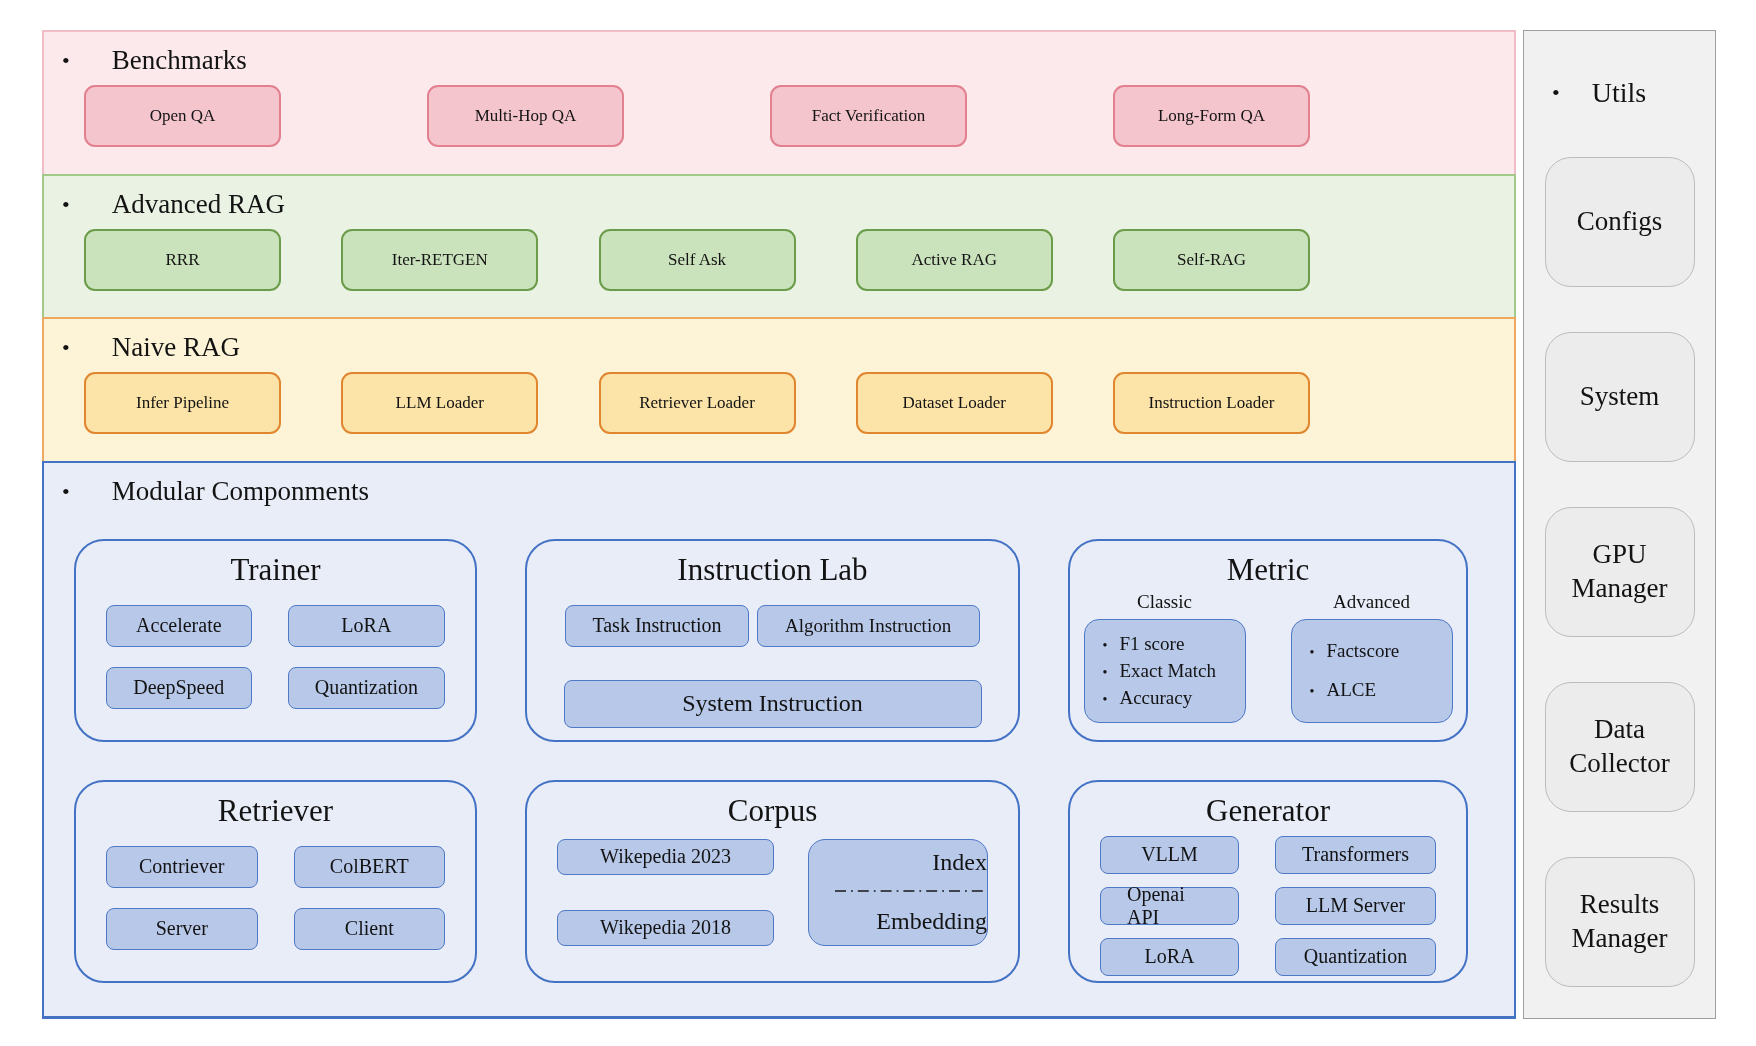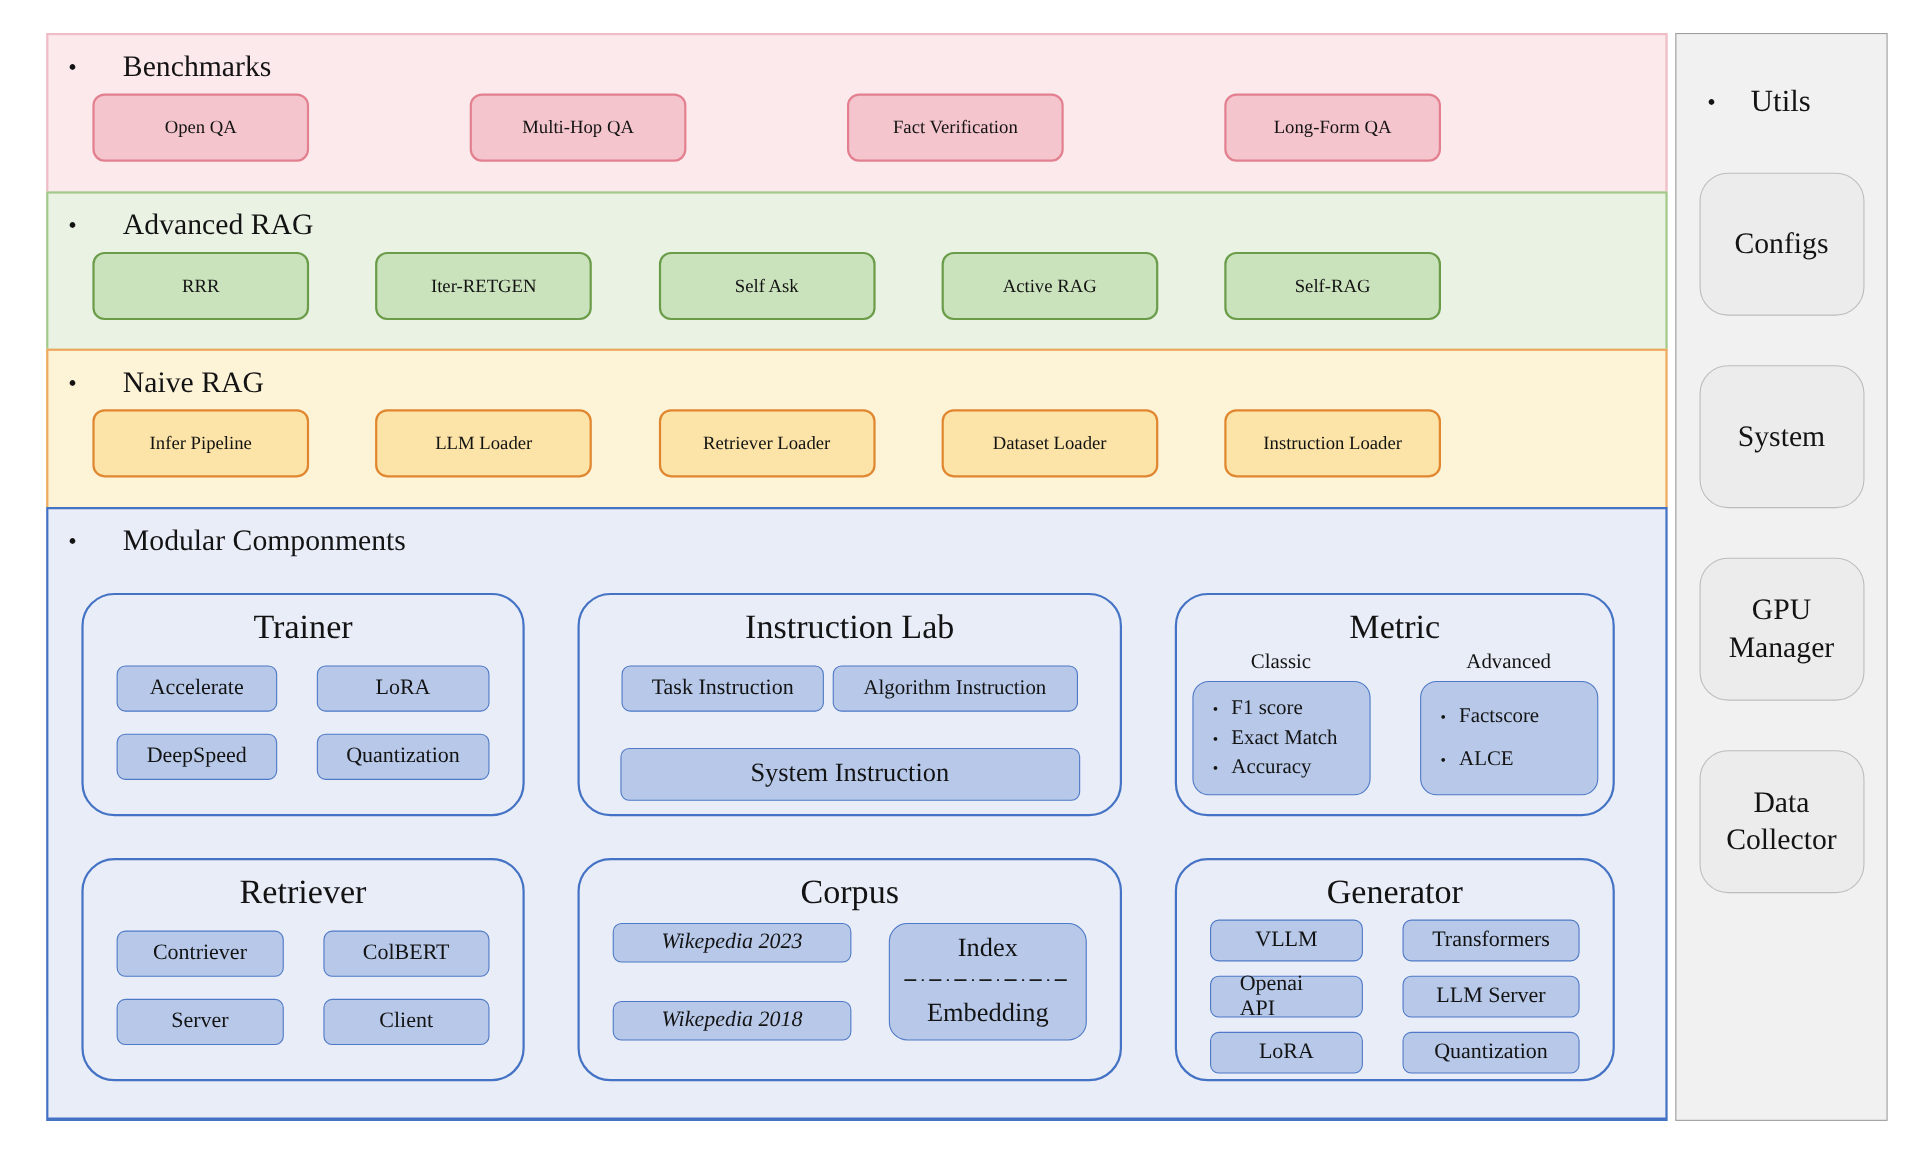--- a/index.html
+++ b/index.html
@@ -49,24 +49,24 @@
   .metric-col{display:flex;flex-direction:column;align-items:center;}
   .metric-label{font-size:19px;}
   .metric-box{box-sizing:border-box;margin-top:6px;width:162px;height:104px;border-radius:15px;
               background:var(--chip-bg);border:1.5px solid var(--chip-bd);
               display:flex;flex-direction:column;justify-content:center;gap:5px;padding:6px 8px;}
   .metric-box.adv{gap:17px;}
   .metric-item{display:flex;align-items:baseline;gap:12px;font-size:19px;padding-left:10px;}
   .metric-item .mb{font-size:14px;}
   .corpus-body{display:flex;gap:34px;margin-top:10px;padding:0 30px;}
   .corpus-left{flex:1;display:flex;flex-direction:column;gap:35px;}
-  .corpus-left .chip{height:36px;font-style:italic;}
+  .corpus-left .chip{height:36px;}
   .index-box{box-sizing:border-box;width:180px;background:var(--chip-bg);
              border:1.5px solid var(--chip-bd);border-radius:17px;
-             display:flex;flex-direction:column;align-items:center;justify-content:space-between;
+             display:flex;flex-direction:column;align-items:flex-end;justify-content:space-between;
              padding:10px 0 12px;}
   .ib-label{font-size:24px;line-height:1;}
   .divider{display:block;}
   
   .sidebar{position:absolute;left:1523px;top:30px;width:193px;height:989px;box-sizing:border-box;
            background:var(--gray-bg);border:1.5px solid var(--gray-bd);padding-top:46px;}
   .sb-title{display:flex;align-items:center;gap:32px;padding-left:28px;font-size:28px;}
   .sb-title .bullet{font-size:22px;line-height:1;}
   .sb-boxes{margin-top:48px;display:flex;flex-direction:column;align-items:center;gap:45px;}
   .sb-box{box-sizing:border-box;width:150px;height:130px;border-radius:26px;background:var(--gray-node);
@@ -228,15 +228,16 @@
   <aside class="sidebar">
     <div class="sb-title">
       <span class="bullet">•</span>
       <span>Utils</span>
     </div>
     <div class="sb-boxes">
       <div class="sb-box">Configs</div>
       <div class="sb-box">System</div>
       <div class="sb-box">GPU Manager</div>
       <div class="sb-box">Data Collector</div>
+      <div class="sb-box">Results Manager</div>
     </div>
   </aside>
 </div>
 
 </body></html>

